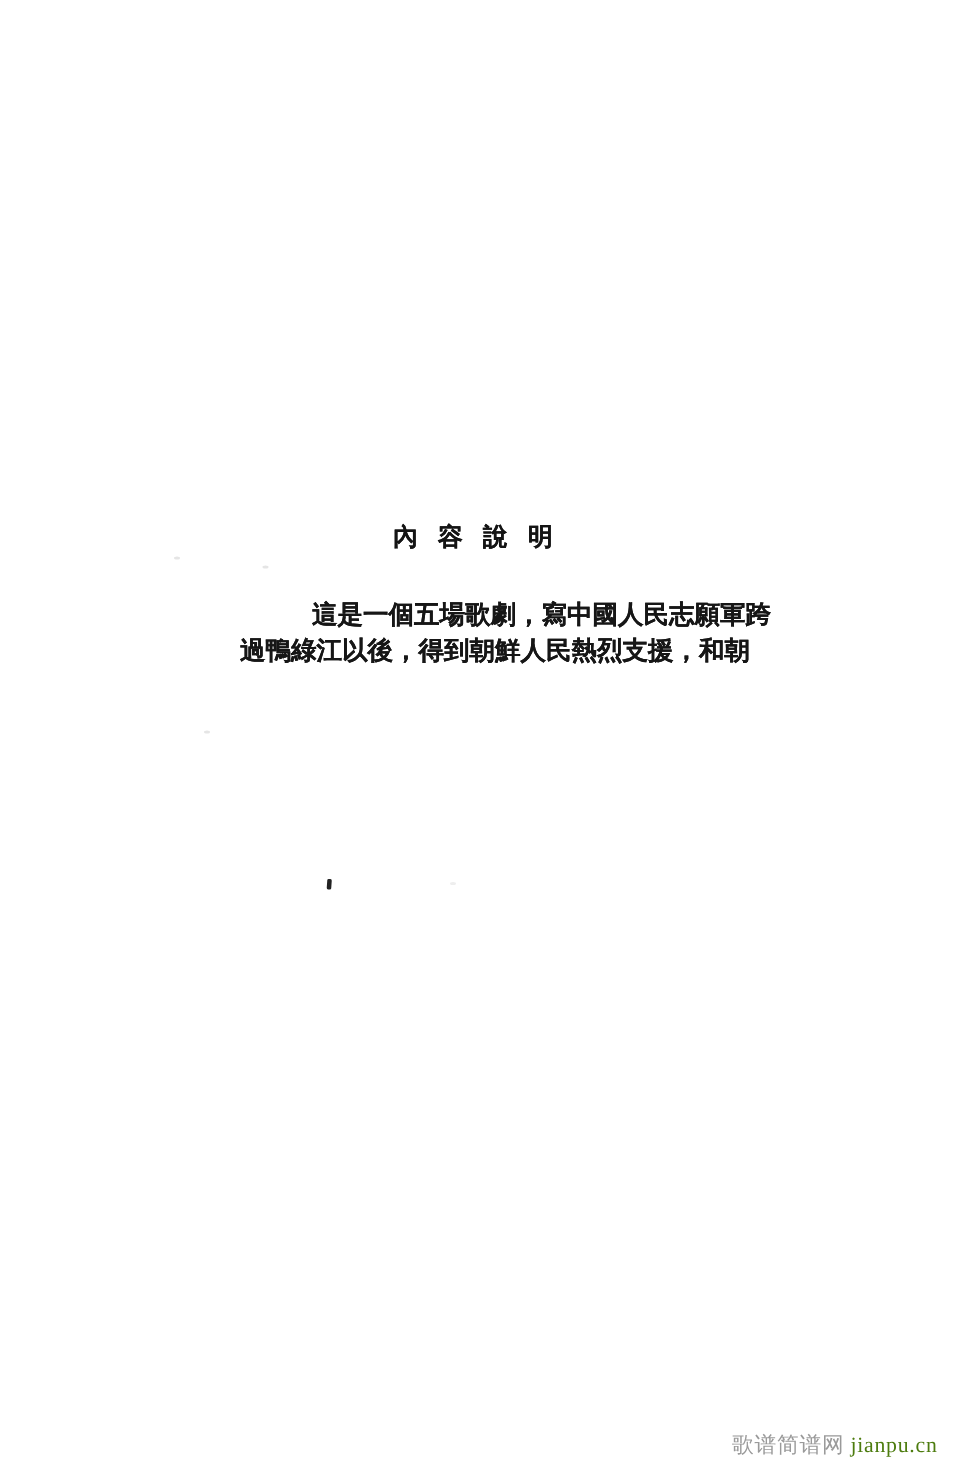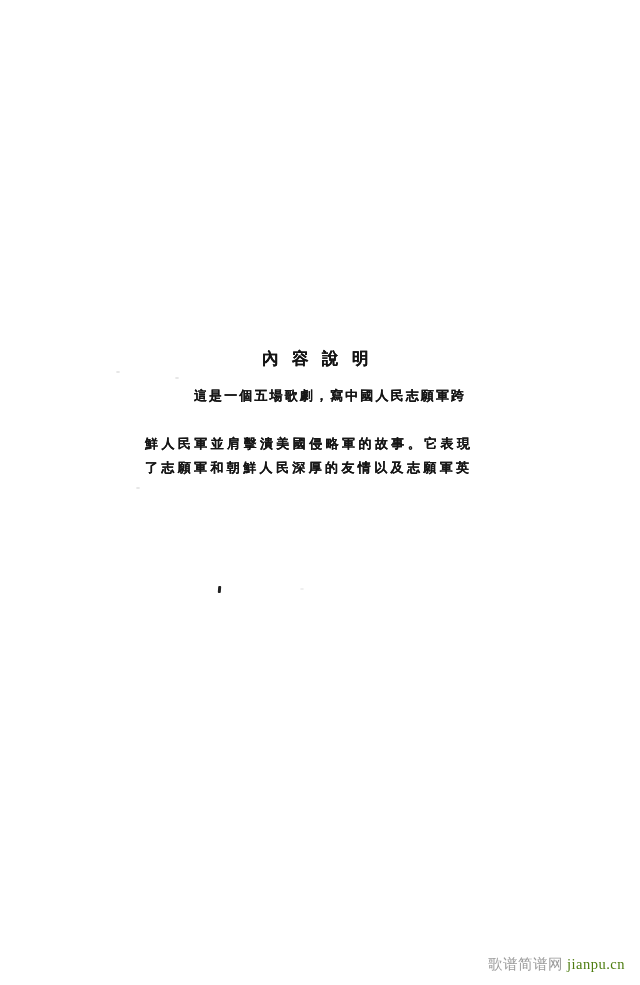--- a/index.html
+++ b/index.html
@@ -32,22 +32,22 @@
     line-height: 20px;
     color: #141414;
     white-space: nowrap;
     font-family: "Liberation Sans", sans-serif;
     
     text-shadow: 0 0 0.4px #141414;
   }
 
   .para-line {
     position: absolute;
-    margin: 2px;
-    font-size: 13px;
+    margin: 16px;
+    font-size: 17px;
     font-weight: bold;
     line-height: 20px;
     color: #161616;
     text-align: justify;
     text-align-last: justify;
     text-shadow: 0 0 0.4px #161616;
     white-space: nowrap;
   }
   
   .line-1 { left: 192px; top: 384px; width: 270px; }
@@ -96,24 +96,23 @@
 </style>
 </head>
 <body style="background: rgb(255, 255, 255);">
 
 <div class="page">
 
   <h1 class="doc-title">內容說明</h1>
 
   <p class="para-line line-1">這是一個五場歌劇，寫中國人民志願軍跨</p>
 
+  <p class="para-line line-2">過鴨綠江以後，得到朝鮮人民熱烈支援，和朝</p>
 
-  <p class="para-line line-3">鮮人民軍並肩擊潰美國侵略軍的故事。它表現</p>
 
-  <p class="para-line line-4">了志願軍和朝鮮人民深厚的友情以及志願軍英</p>
 
 
   <span class="ink-speck"></span>
   <span class="faint-speck speck-a"></span>
   <span class="faint-speck speck-b"></span>
   <span class="faint-speck speck-c"></span>
   <span class="faint-speck speck-d"></span>
 
   <div class="watermark">
     <span class="site-name" style="color: rgb(154, 154, 154);">歌谱简谱网</span><span class="site-url" style="color: #4d7c0f;">jianpu.cn</span>

